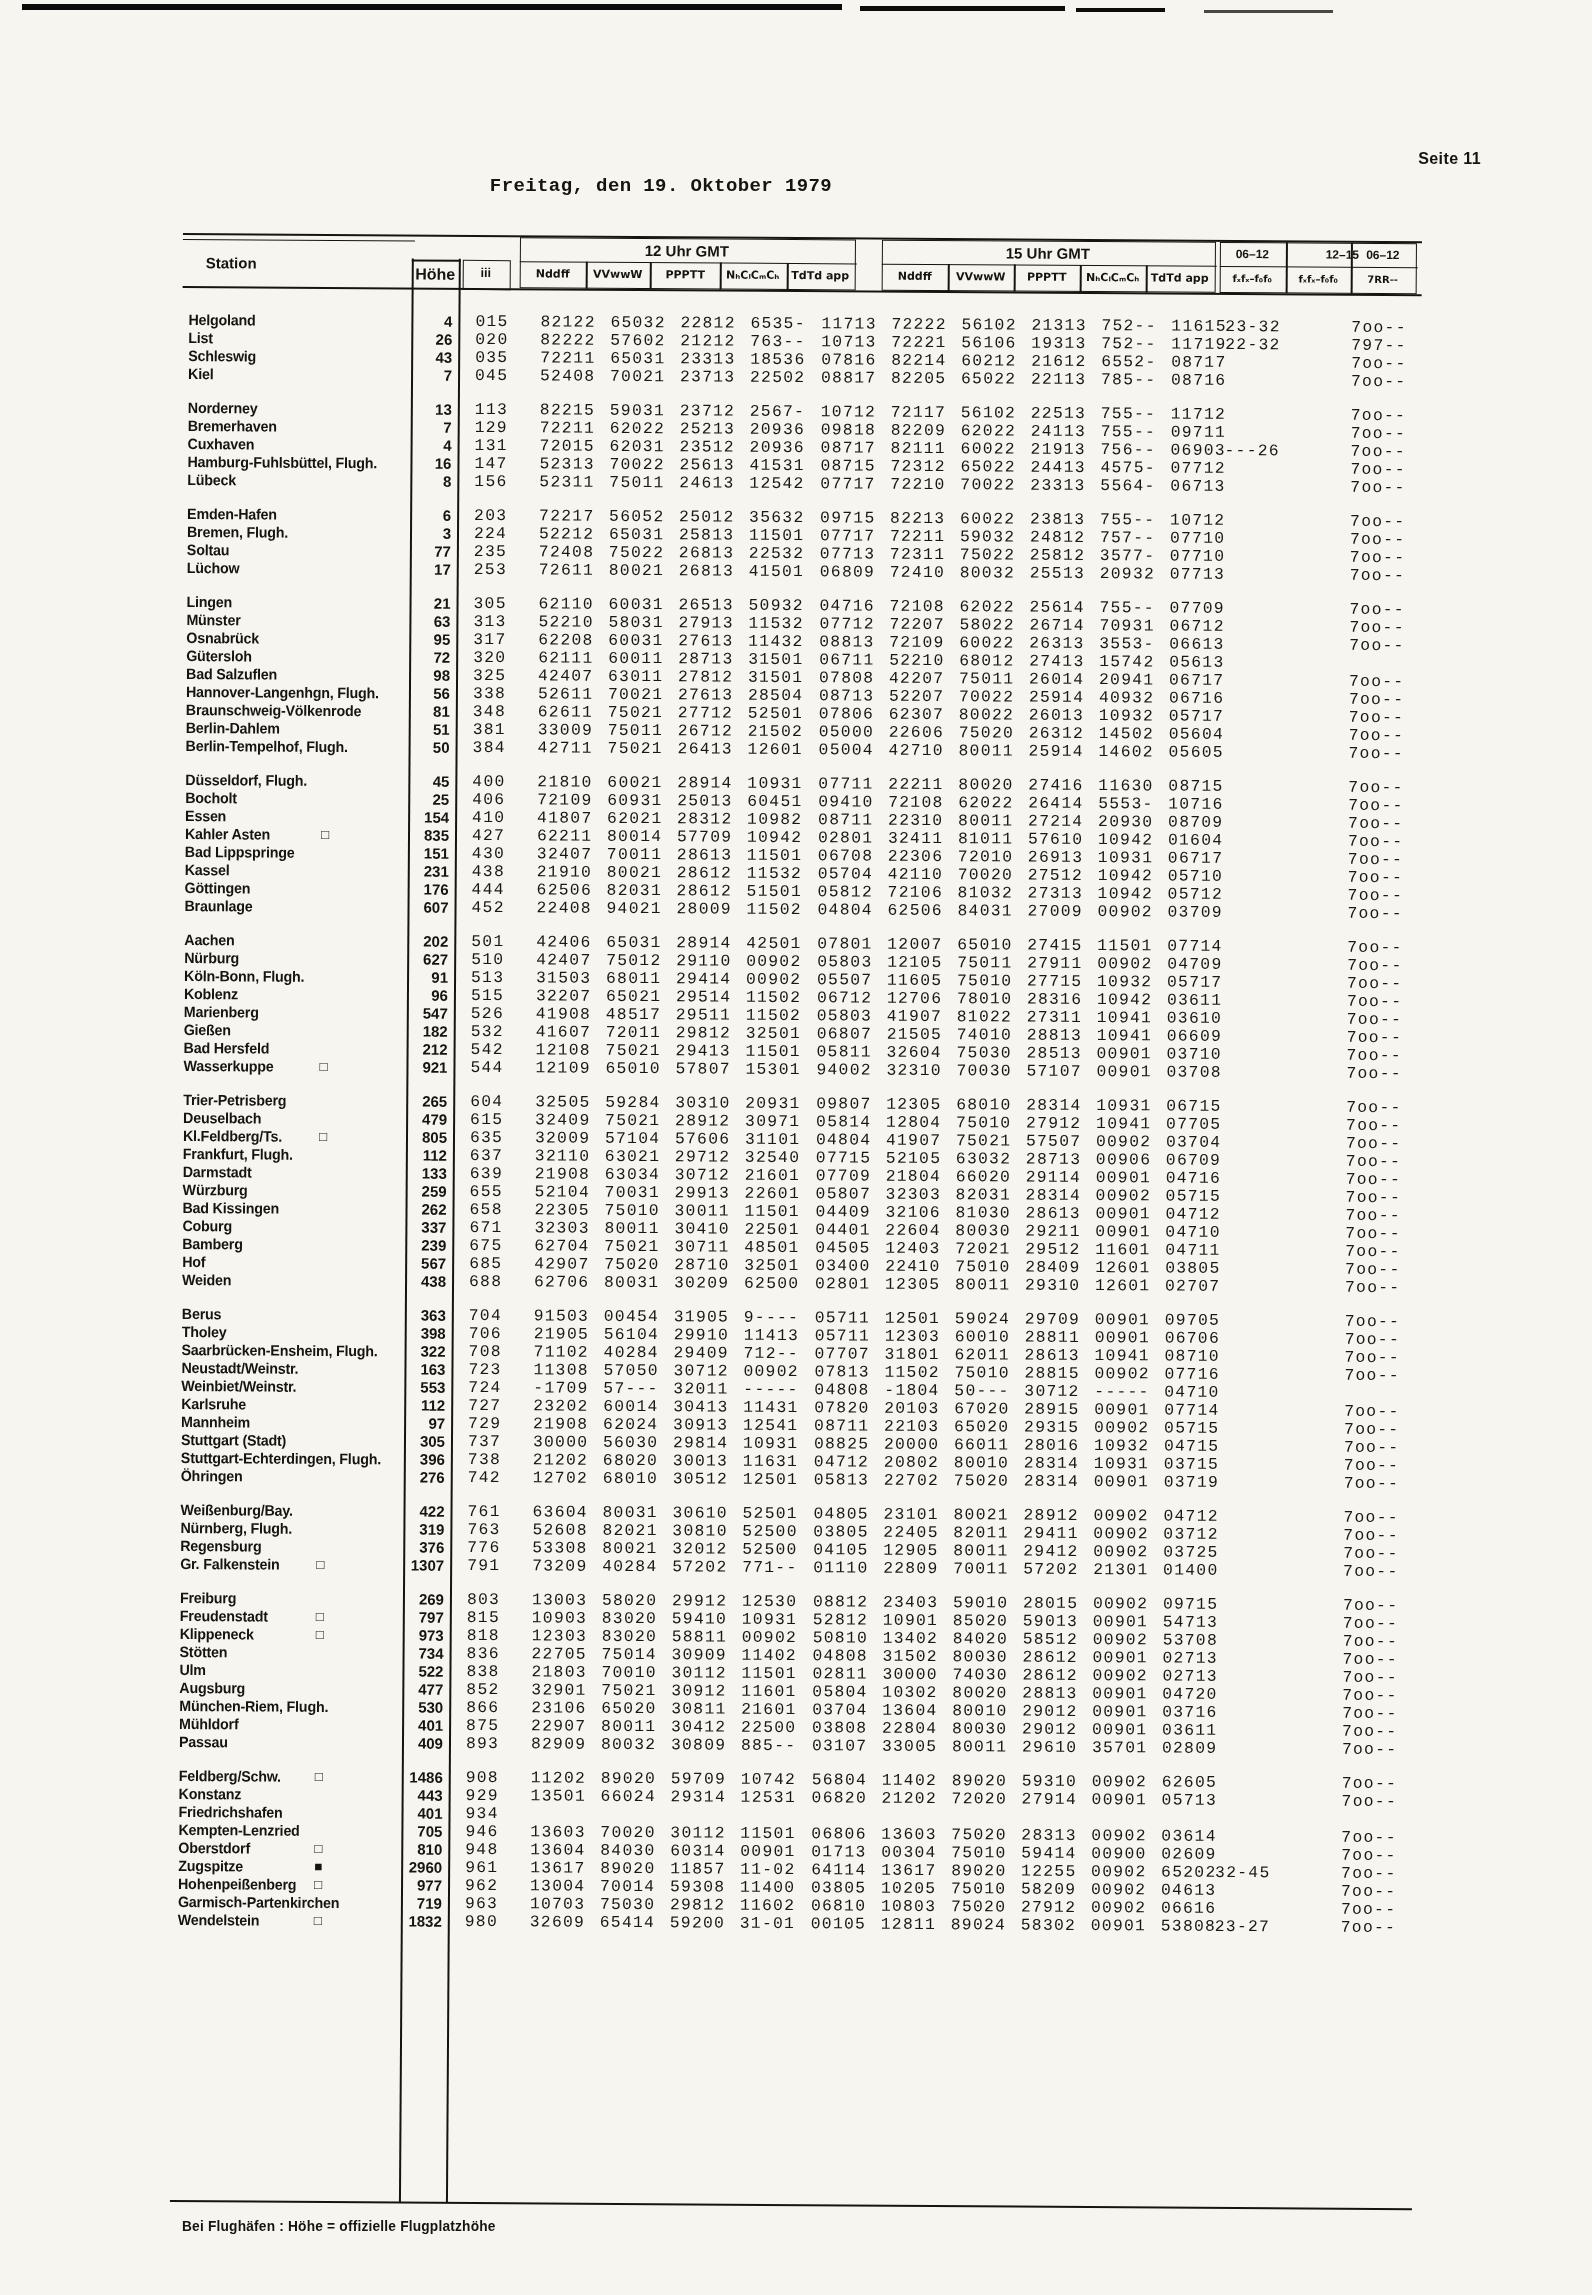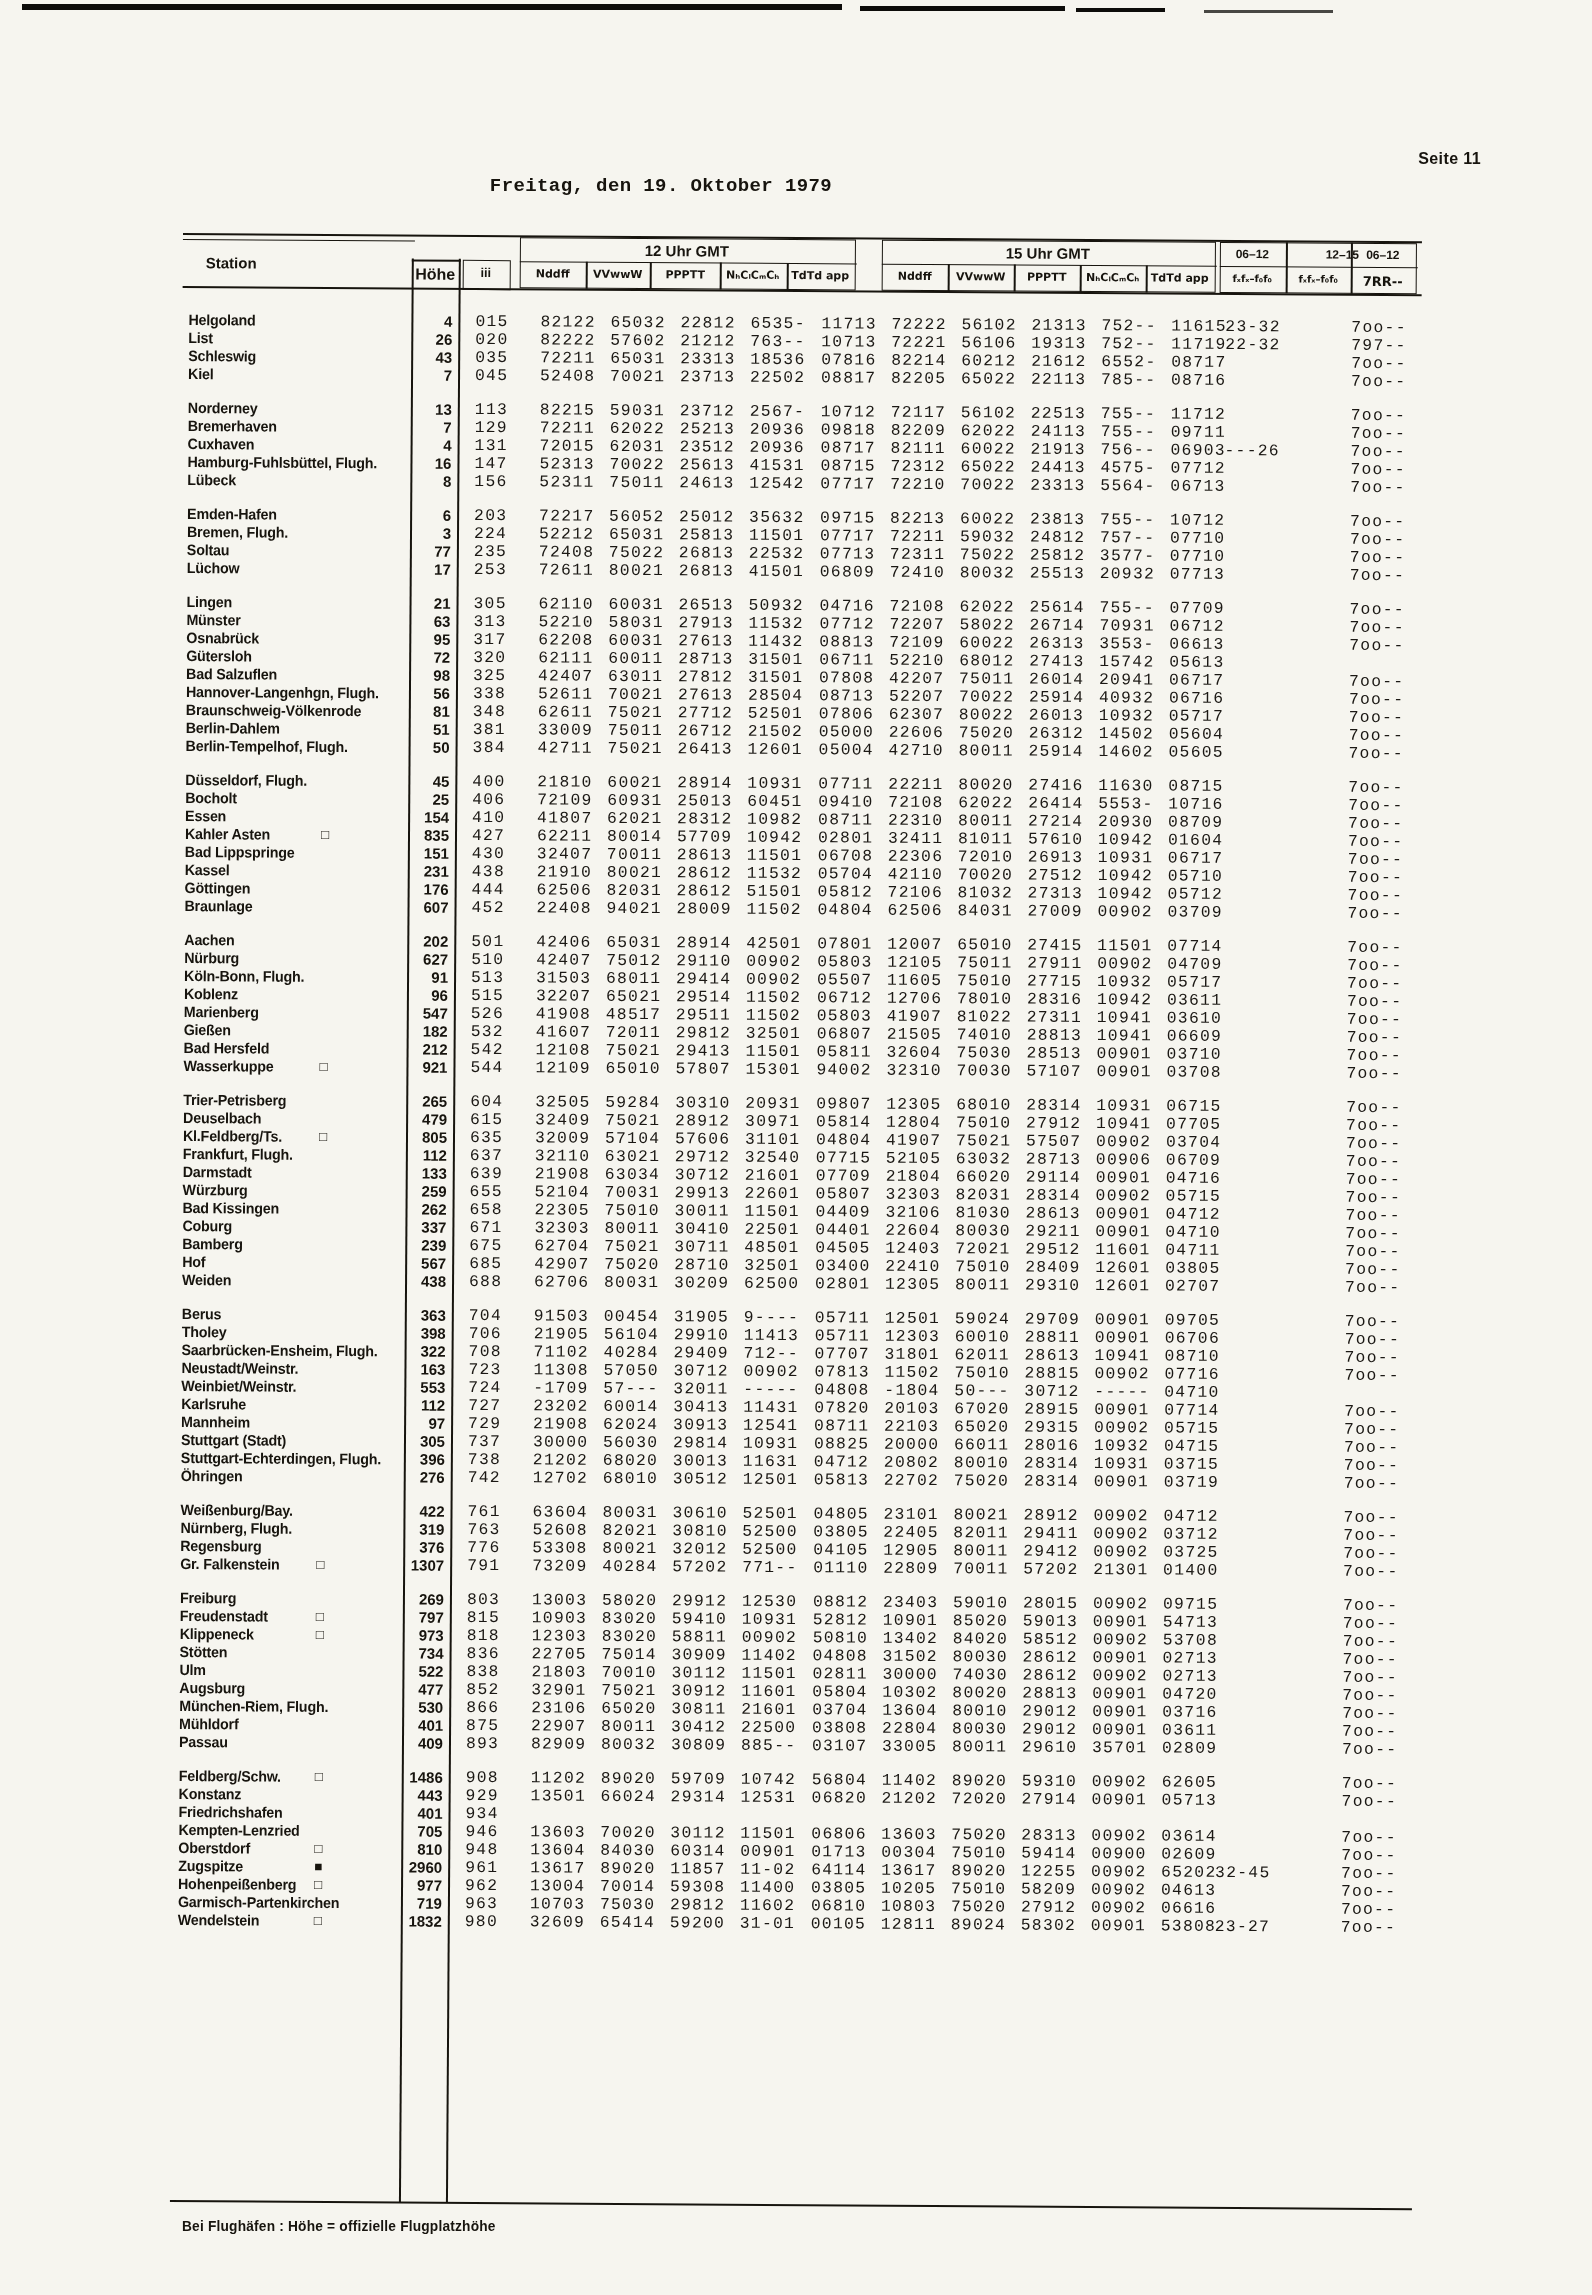--- a/index.html
+++ b/index.html
@@ -95,21 +95,21 @@
 
   <div class="box" style="left:1037px;top:1.6px;width:195px;height:49px;"></div>
   <div class="ln" style="left:1037px;top:25.5px;width:198px;height:1.6px;"></div>
   <div class="ln" style="left:1103px;top:1.6px;width:1.6px;height:51px;"></div>
   <div class="ln" style="left:1168px;top:1.6px;width:1.6px;height:51px;"></div>
   <span class="hd ctr" style="left:1037px;top:7.2px;width:65px;font-size:12px;">06–12</span>
   <span class="hd ctr" style="left:1103px;top:7.2px;width:65px;font-size:12px;margin-left:24px;">12–15</span>
   <span class="hd ctr" style="left:1168px;top:7.2px;width:64px;font-size:12px;">06–12</span>
   <span class="hd ctr sub" style="left:1037px;top:33px;width:65px;font-size:10px;">fₓfₓ–f₀f₀</span>
   <span class="hd ctr sub" style="left:1103px;top:33px;width:65px;font-size:10px;">fₓfₓ–f₀f₀</span>
-  <span class="hd ctr sub" style="left:1168px;top:33px;width:64px;font-size:13px;">7RR--</span>
+  <span class="hd ctr sub" style="left:1168px;top:33px;width:64px;font-size:10px;">7RR--</span>
 
   <div id="rows">
       <div class="group">
         <div class="row">
     <span class="c name">Helgoland</span>
     <span class="c sym"></span>
     <span class="c alt">4</span>
     <span class="c m iii">015</span>
     <span class="c m ga0">82122</span>
     <span class="c m ga1">65032</span>

